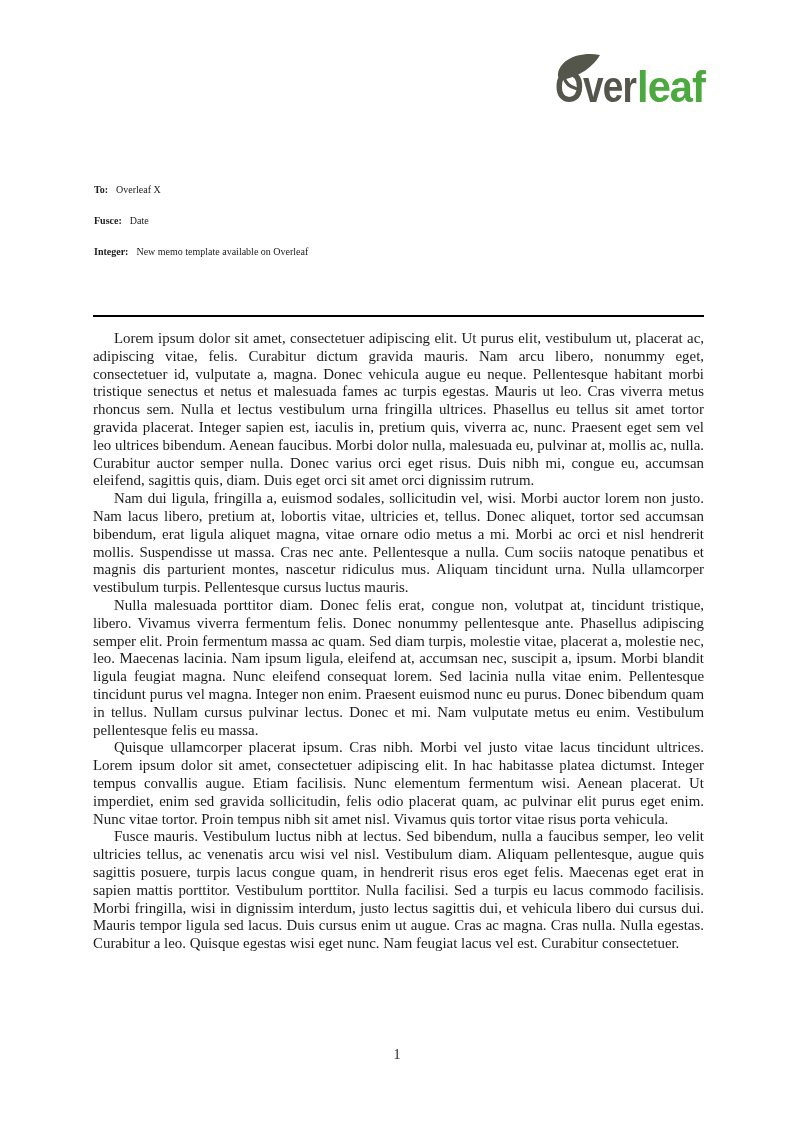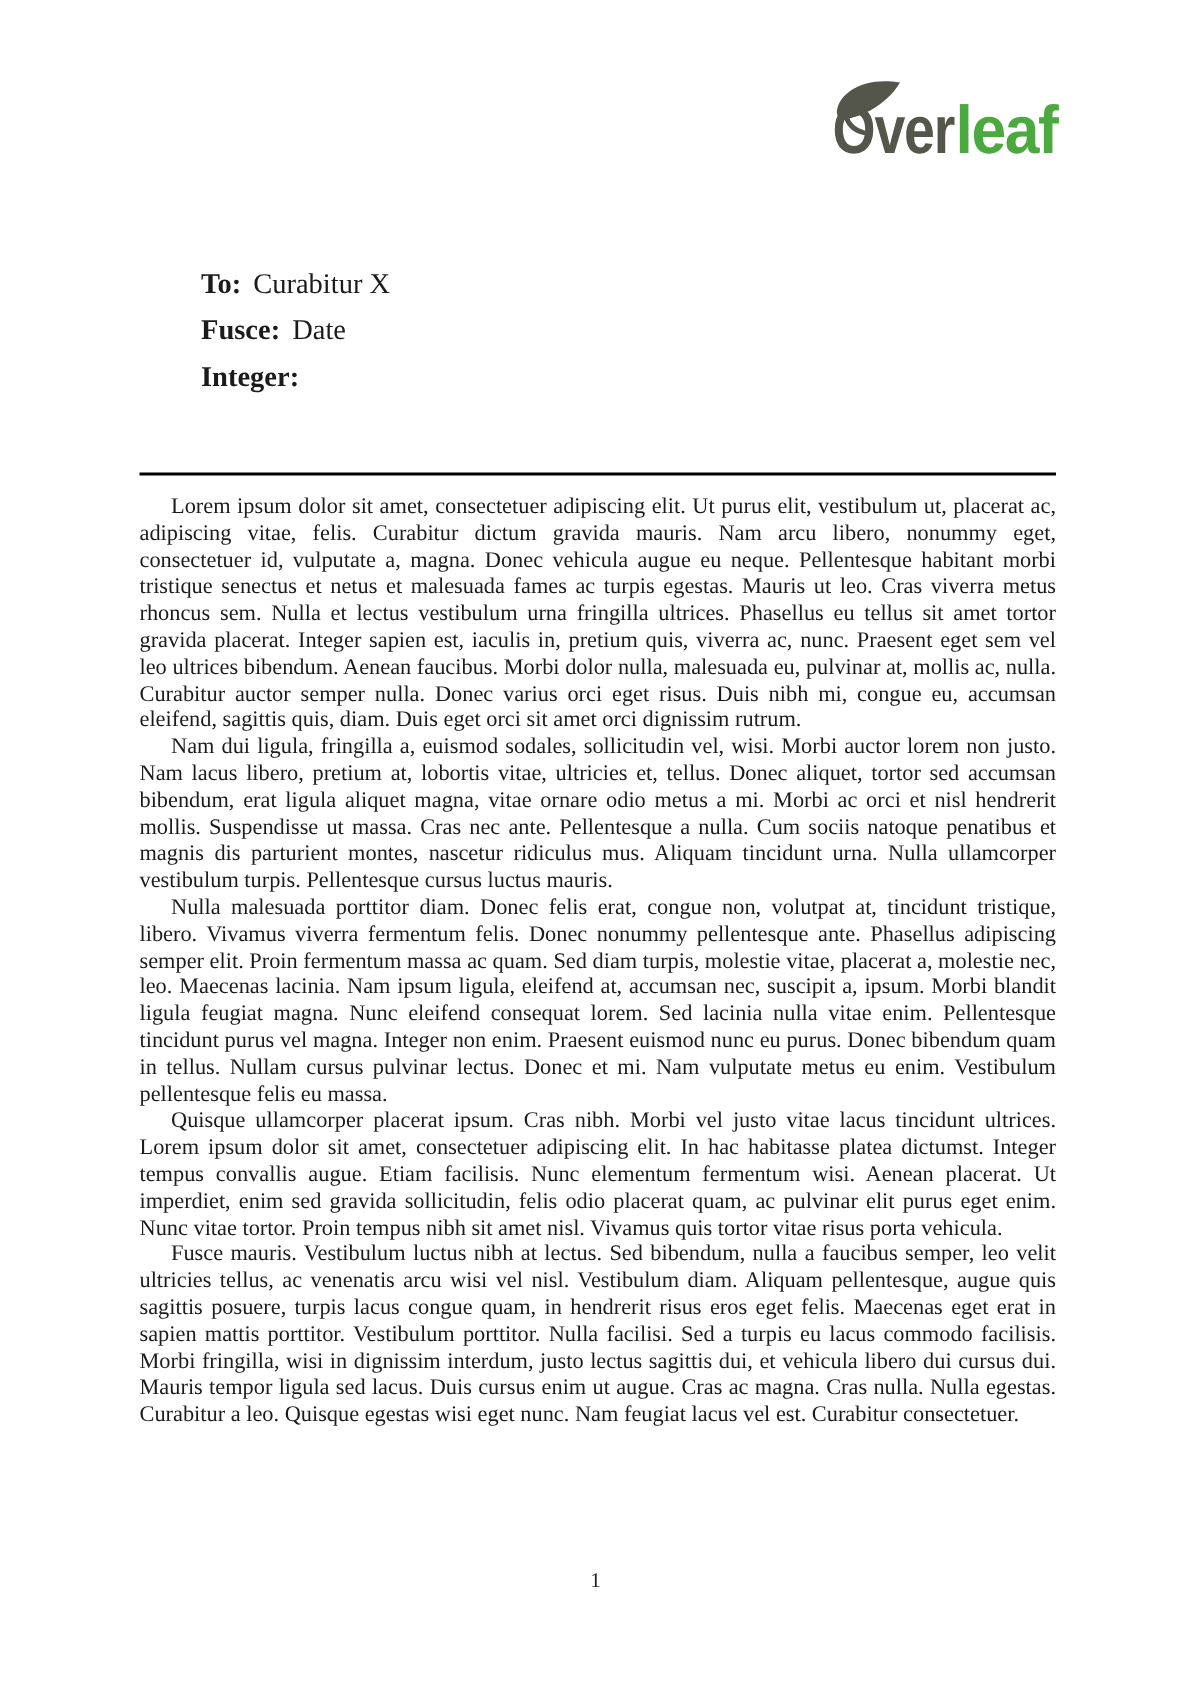--- a/index.html
+++ b/index.html
@@ -29,22 +29,21 @@
     font-size: 45px;
     letter-spacing: -1px;
   }
 
   
   .memo-header {
     position: absolute;
     top: 181px;
     left: 94px;
     width: 610px;
-    font-size: 19px;
-    margin-left: 40px;
+    font-size: 10px;
   }
   .field-row {
     display: flex;
     line-height: 18.5px;
     margin-bottom: 12.5px;
   }
   .field-label {
     font-weight: bold;
     margin-right: 8px;
     white-space: nowrap;
@@ -102,28 +101,29 @@
       <path d="M45,1 C22,-3 5,7 3,19.5 c-0.7,4 2.2,6.8 6.2,6 C24,22.5 38,13 45,1 Z" fill="#55564B"></path>
       <path fill="none" stroke-width="3.2" stroke-linecap="round" d="M9,23.5 c1.5,5.5 6,9.5 12,11" stroke="#55564B"></path>
       <text class="logo-text" x="0" y="48" textLength="81" lengthAdjust="spacingAndGlyphs" fill="#55564B">Over</text>
       <text class="logo-text" x="82" y="48" textLength="68" lengthAdjust="spacingAndGlyphs" fill="#4BA93F">leaf</text>
     </svg>
   </div>
 
   <div class="memo-header">
     <div class="field-row">
       <span class="field-label">To:</span>
-      <span class="field-value">Curabitur X</span>
+      <span class="field-value">Overleaf X</span>
     </div>
     <div class="field-row">
       <span class="field-label">Fusce:</span>
       <span class="field-value">Date</span>
     </div>
     <div class="field-row">
       <span class="field-label">Integer:</span>
+      <span class="field-value">New memo template available on Overleaf</span>
     </div>
   </div>
 
   <div class="rule"></div>
 
   <div class="body-text">
     <p>Lorem ipsum dolor sit amet, consectetuer adipiscing elit. Ut purus elit, vestibulum ut, placerat ac, adipiscing vitae, felis. Curabitur dictum gravida mauris. Nam arcu libero, nonummy eget, consectetuer id, vulputate a, magna. Donec vehicula augue eu neque. Pellentesque habitant morbi tristique senectus et netus et malesuada fames ac turpis egestas. Mauris ut leo. Cras viverra metus rhoncus sem. Nulla et lectus vestibulum urna fringilla ultrices. Phasellus eu tellus sit amet tortor gravida placerat. Integer sapien est, iaculis in, pretium quis, viverra ac, nunc. Praesent eget sem vel leo ultrices bibendum. Aenean faucibus. Morbi dolor nulla, malesuada eu, pulvinar at, mollis ac, nulla. Curabitur auctor semper nulla. Donec varius orci eget risus. Duis nibh mi, congue eu, accumsan eleifend, sagittis quis, diam. Duis eget orci sit amet orci dignissim rutrum.</p>
     <p>Nam dui ligula, fringilla a, euismod sodales, sollicitudin vel, wisi. Morbi auctor lorem non justo. Nam lacus libero, pretium at, lobortis vitae, ultricies et, tellus. Donec aliquet, tortor sed accumsan bibendum, erat ligula aliquet magna, vitae ornare odio metus a mi. Morbi ac orci et nisl hendrerit mollis. Suspendisse ut massa. Cras nec ante. Pellentesque a nulla. Cum sociis natoque penatibus et magnis dis parturient montes, nascetur ridiculus mus. Aliquam tincidunt urna. Nulla ullamcorper vestibulum turpis. Pellentesque cursus luctus mauris.</p>
     <p>Nulla malesuada porttitor diam. Donec felis erat, congue non, volutpat at, tincidunt tristique, libero. Vivamus viverra fermentum felis. Donec nonummy pellentesque ante. Phasellus adipiscing semper elit. Proin fermentum massa ac quam. Sed diam turpis, molestie vitae, placerat a, molestie nec, leo. Maecenas lacinia. Nam ipsum ligula, eleifend at, accumsan nec, suscipit a, ipsum. Morbi blandit ligula feugiat magna. Nunc eleifend consequat lorem. Sed lacinia nulla vitae enim. Pellentesque tincidunt purus vel magna. Integer non enim. Praesent euismod nunc eu purus. Donec bibendum quam in tellus. Nullam cursus pulvinar lectus. Donec et mi. Nam vulputate metus eu enim. Vestibulum pellentesque felis eu massa.</p>
     <p>Quisque ullamcorper placerat ipsum. Cras nibh. Morbi vel justo vitae lacus tincidunt ultrices. Lorem ipsum dolor sit amet, consectetuer adipiscing elit. In hac habitasse platea dictumst. Integer tempus convallis augue. Etiam facilisis. Nunc elementum fermentum wisi. Aenean placerat. Ut imperdiet, enim sed gravida sollicitudin, felis odio placerat quam, ac pulvinar elit purus eget enim. Nunc vitae tortor. Proin tempus nibh sit amet nisl. Vivamus quis tortor vitae risus porta vehicula.</p>

